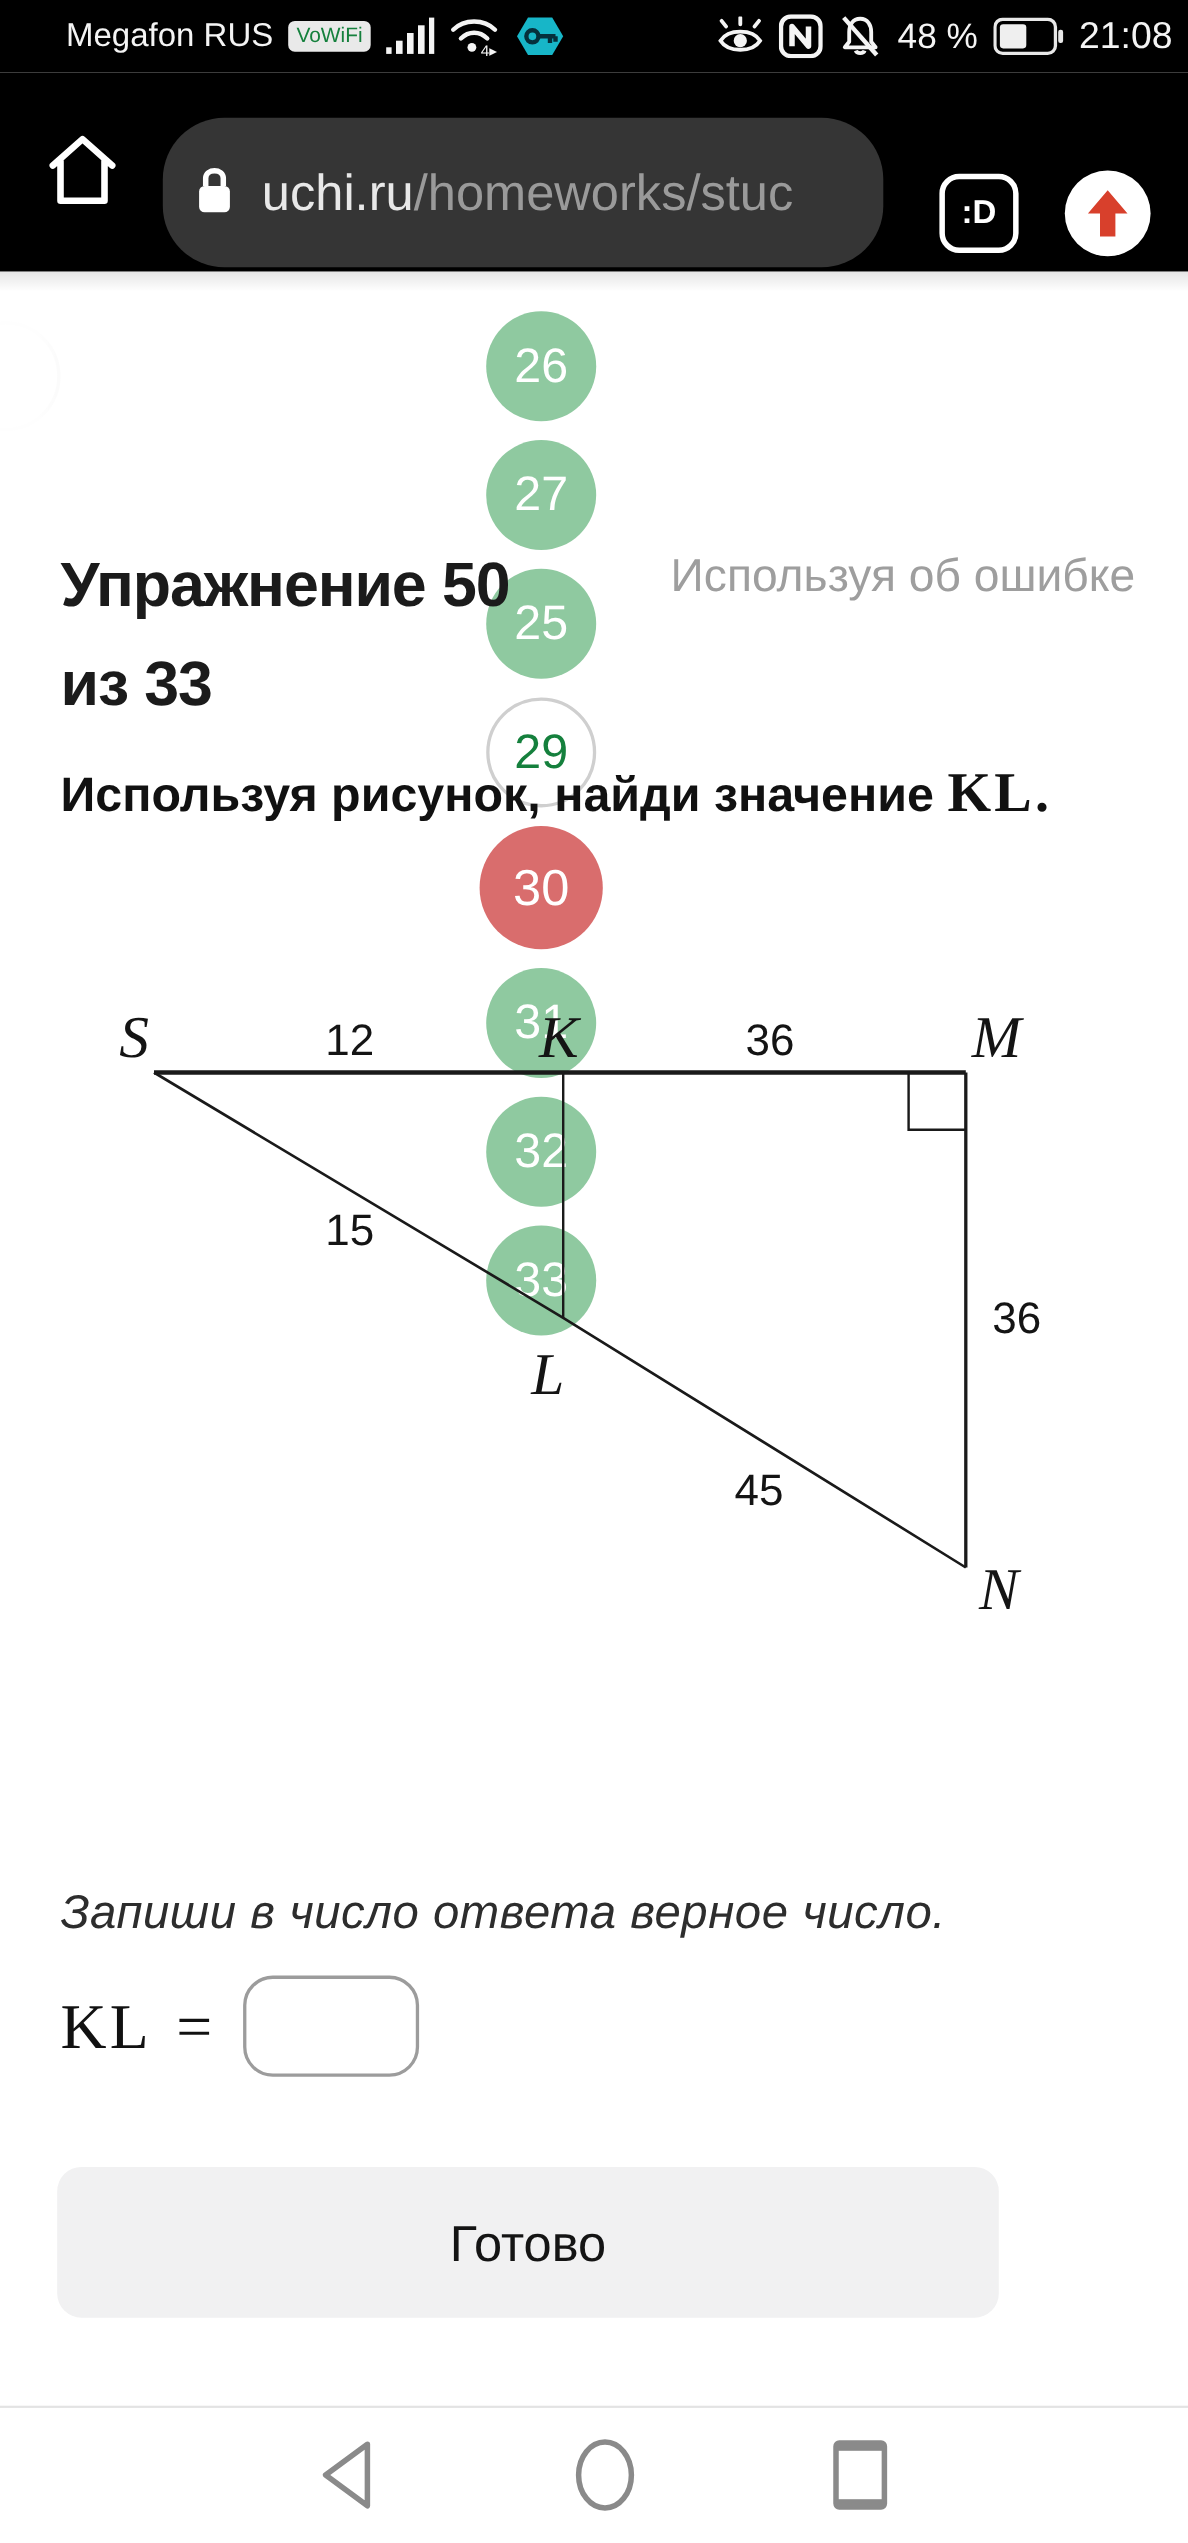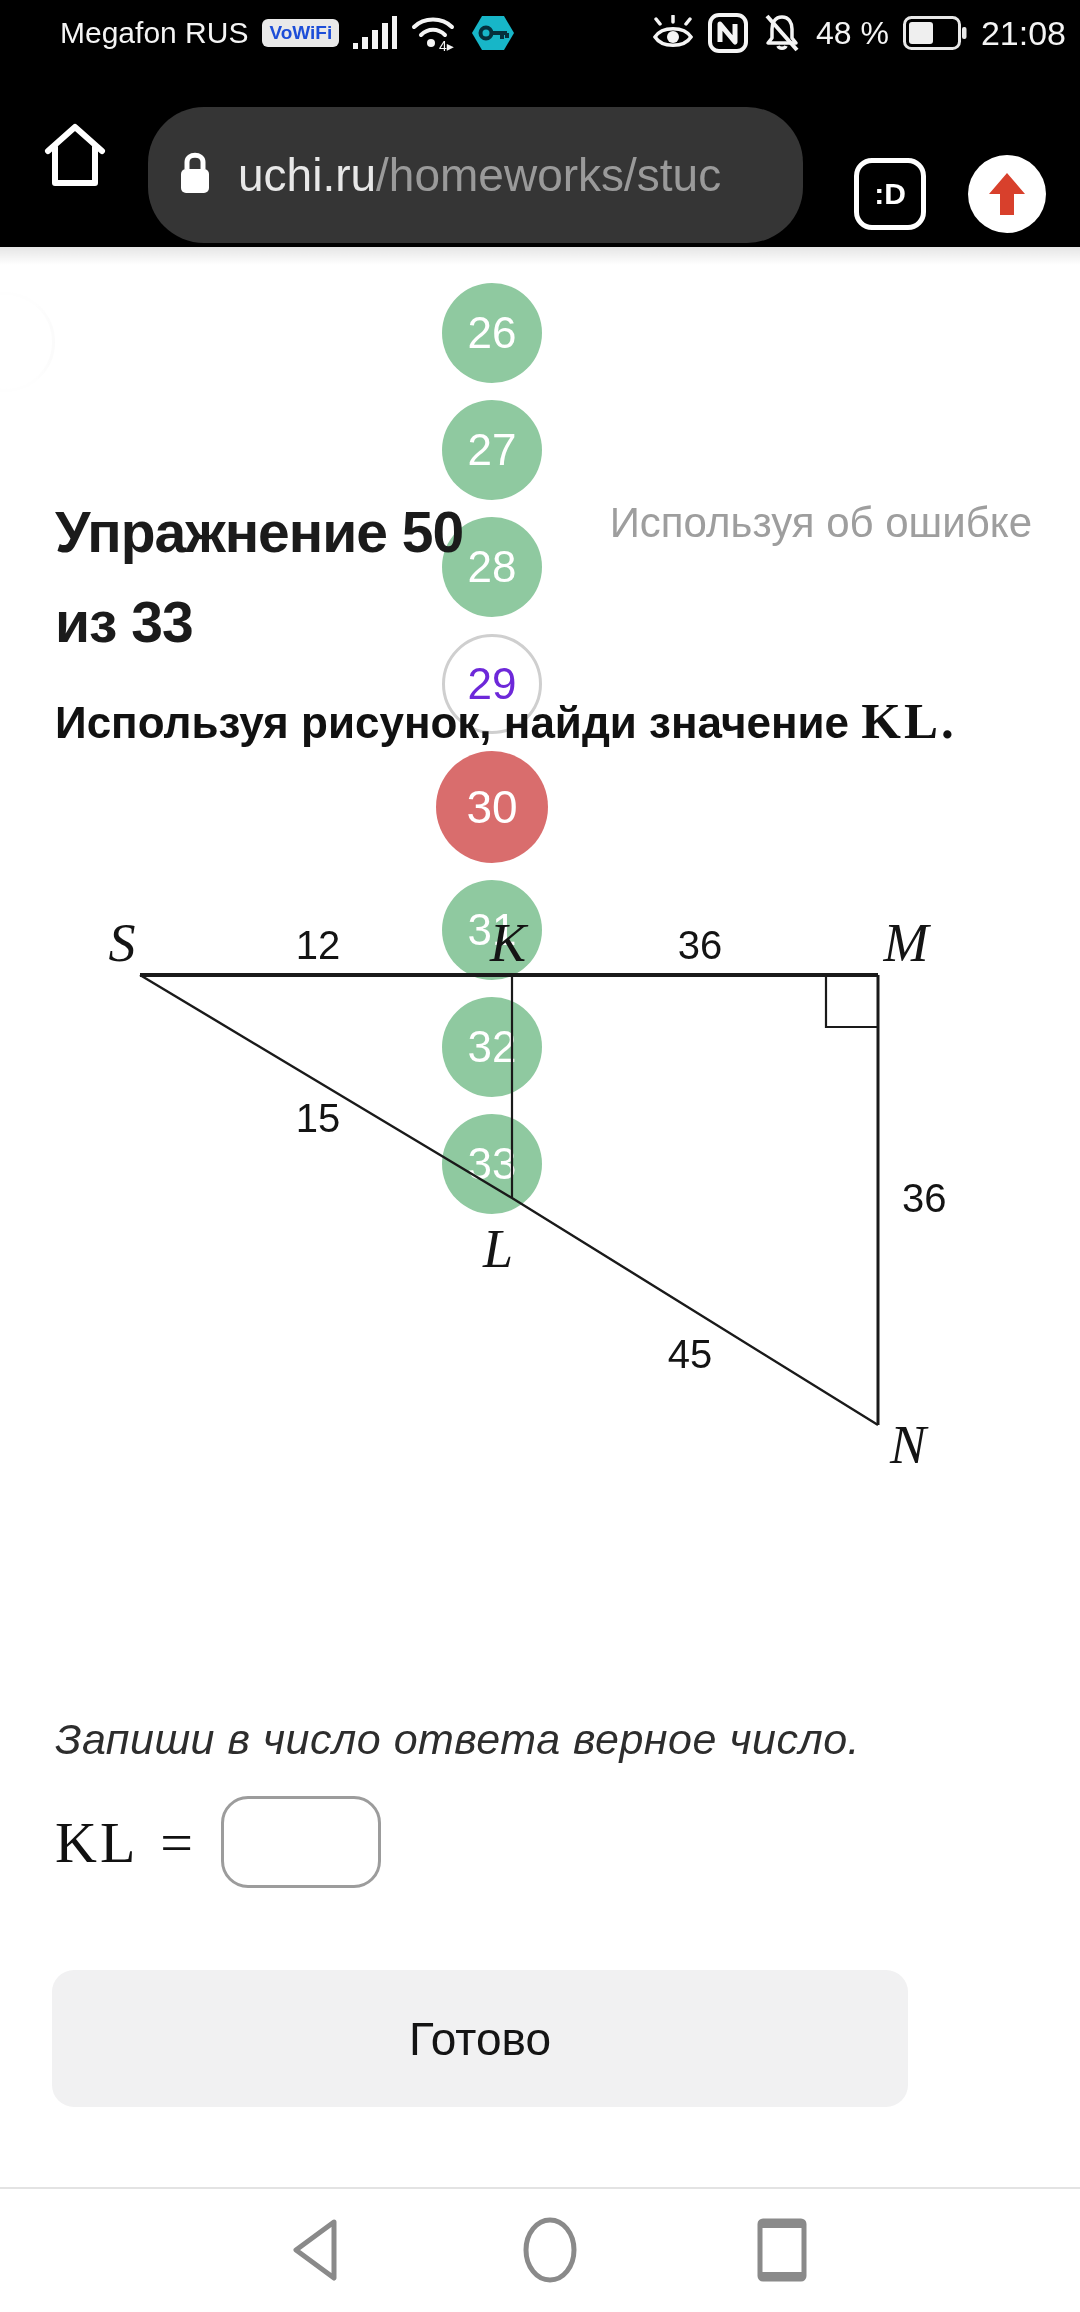--- a/index.html
+++ b/index.html
@@ -11,21 +11,21 @@
   }
   
   .status-bar {
     position:absolute; left:0; top:0; width:1080px; height:66px;
     background:#000; color:#f4f4f4; display:flex; align-items:center;
     padding:0 14px 0 60px; font-size:30px;
   }
   .sb-left, .sb-right { display:flex; align-items:center; gap:14px; }
   .sb-right { margin-left:auto; }
   .vowifi {
-    background:#e9e9e9; color:#1d4ed8; font-weight:bold; font-size:19px;
+    background:#e9e9e9; color:#15803d; font-weight:normal; font-size:19px;
     border-radius:6px; padding:3px 7px; letter-spacing:0;
   }
   .sb-ico { display:inline-flex; align-items:center; }
   .sb-time { font-size:34px; }
   .sb-pct { font-size:32px; }
   
   .chrome {
     position:absolute; left:0; top:66px; width:1080px; height:181px;
     background:#000; display:flex; align-items:center;
   }
@@ -201,22 +201,22 @@
     </div>
   </div>
 
   <div class="page">
     <div class="page-topshadow"></div>
 
     <div class="pager" id="pager">
         <div class="circle pending partial" style="border-color: rgb(207, 207, 207); color: rgb(181, 181, 181);"></div>
         <div class="circle answered" style="background: rgb(143, 201, 160);">26</div>
         <div class="circle answered" style="background: rgb(143, 201, 160);">27</div>
-        <div class="circle answered" style="background: rgb(143, 201, 160);">28</div>
-        <div class="circle pending" style="border-color: rgb(207, 207, 207); color: #6d28d9;">29</div>
+        <div class="circle answered" style="background: rgb(143, 201, 160);">25</div>
+        <div class="circle pending" style="border-color: rgb(207, 207, 207); color: #15803d;">29</div>
         <div class="circle active" style="background: rgb(217, 109, 109);">30</div>
         <div class="circle answered" style="background: rgb(143, 201, 160);">31</div>
         <div class="circle answered" style="background: rgb(143, 201, 160);">32</div>
         <div class="circle answered" style="background: rgb(143, 201, 160);">33</div>
       </div>
     <div class="pager-fade" style="top:28px"></div>
 
     <div class="heading">
       <div>Упражнение 50</div>
       <div>из 33</div>

